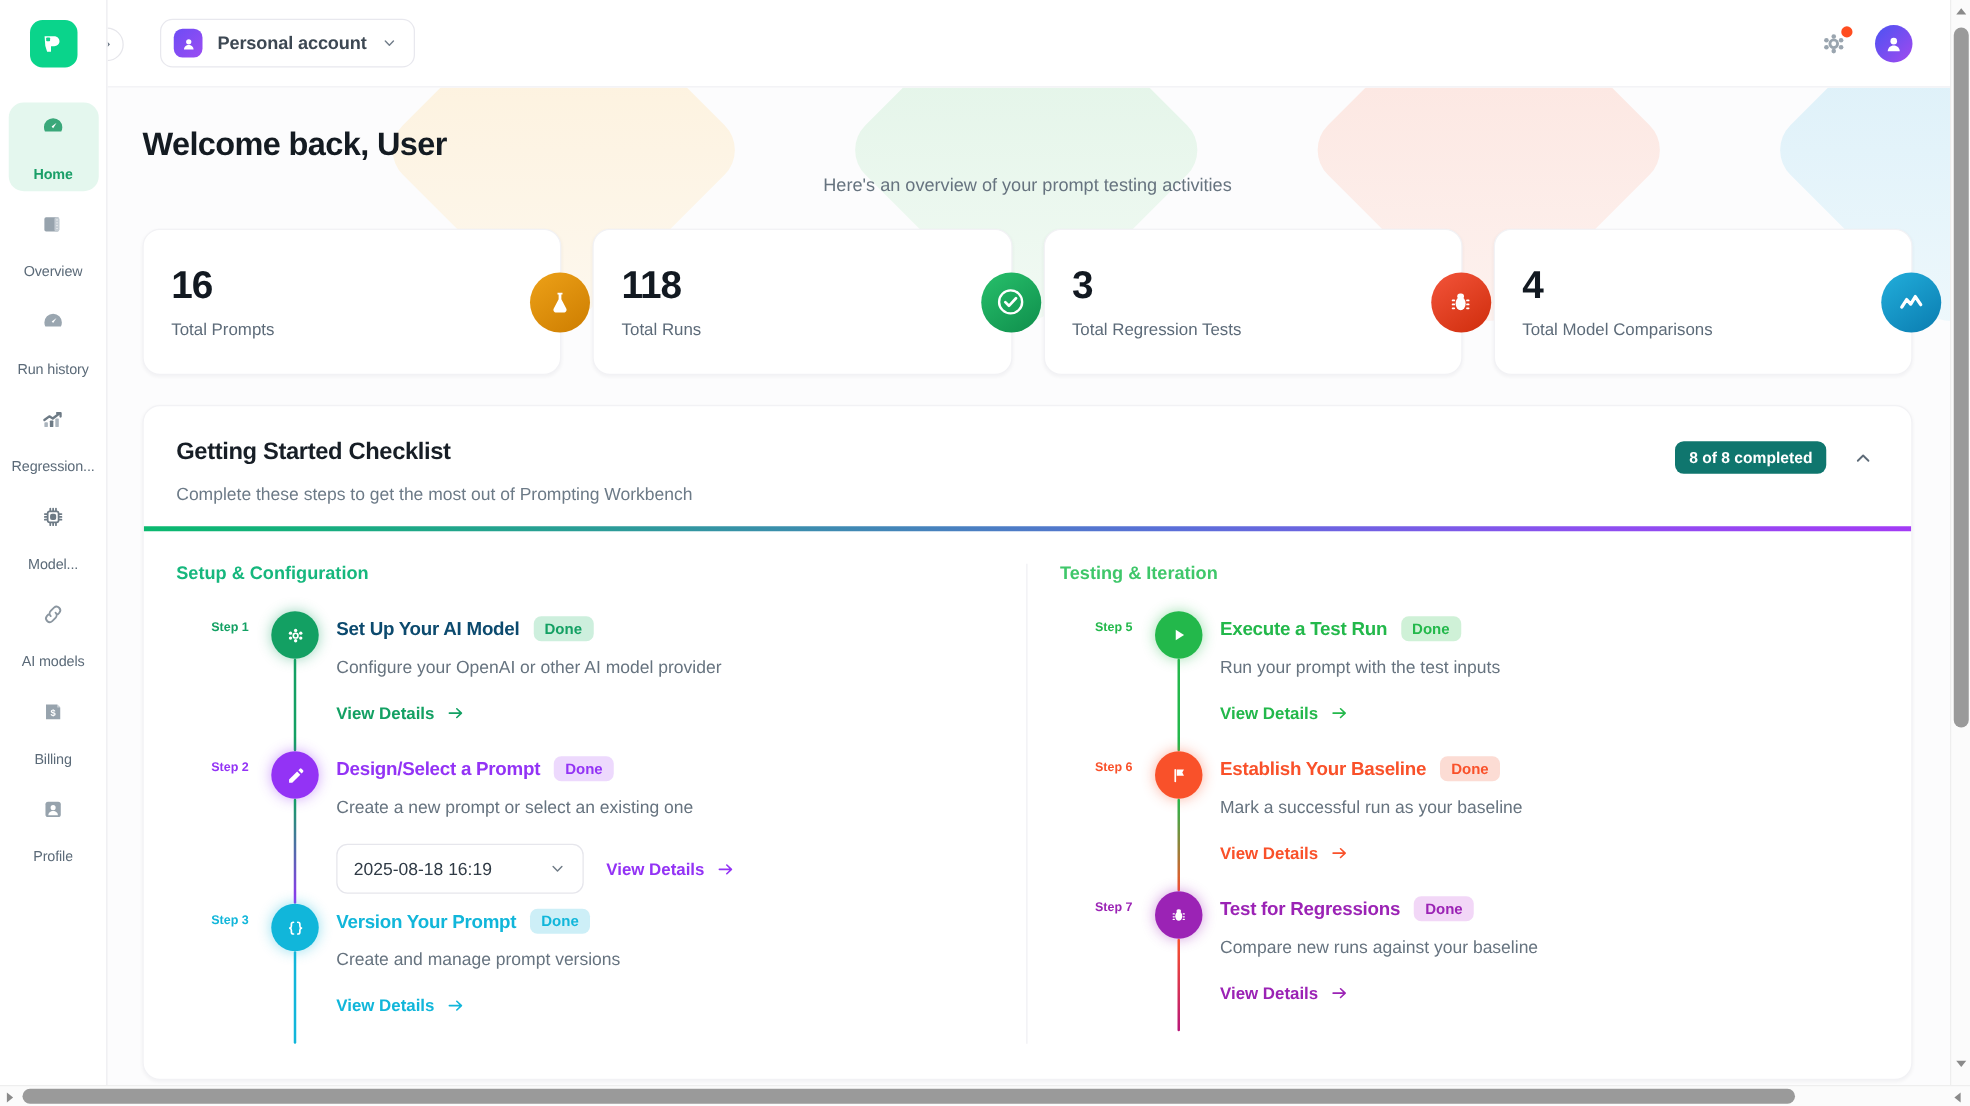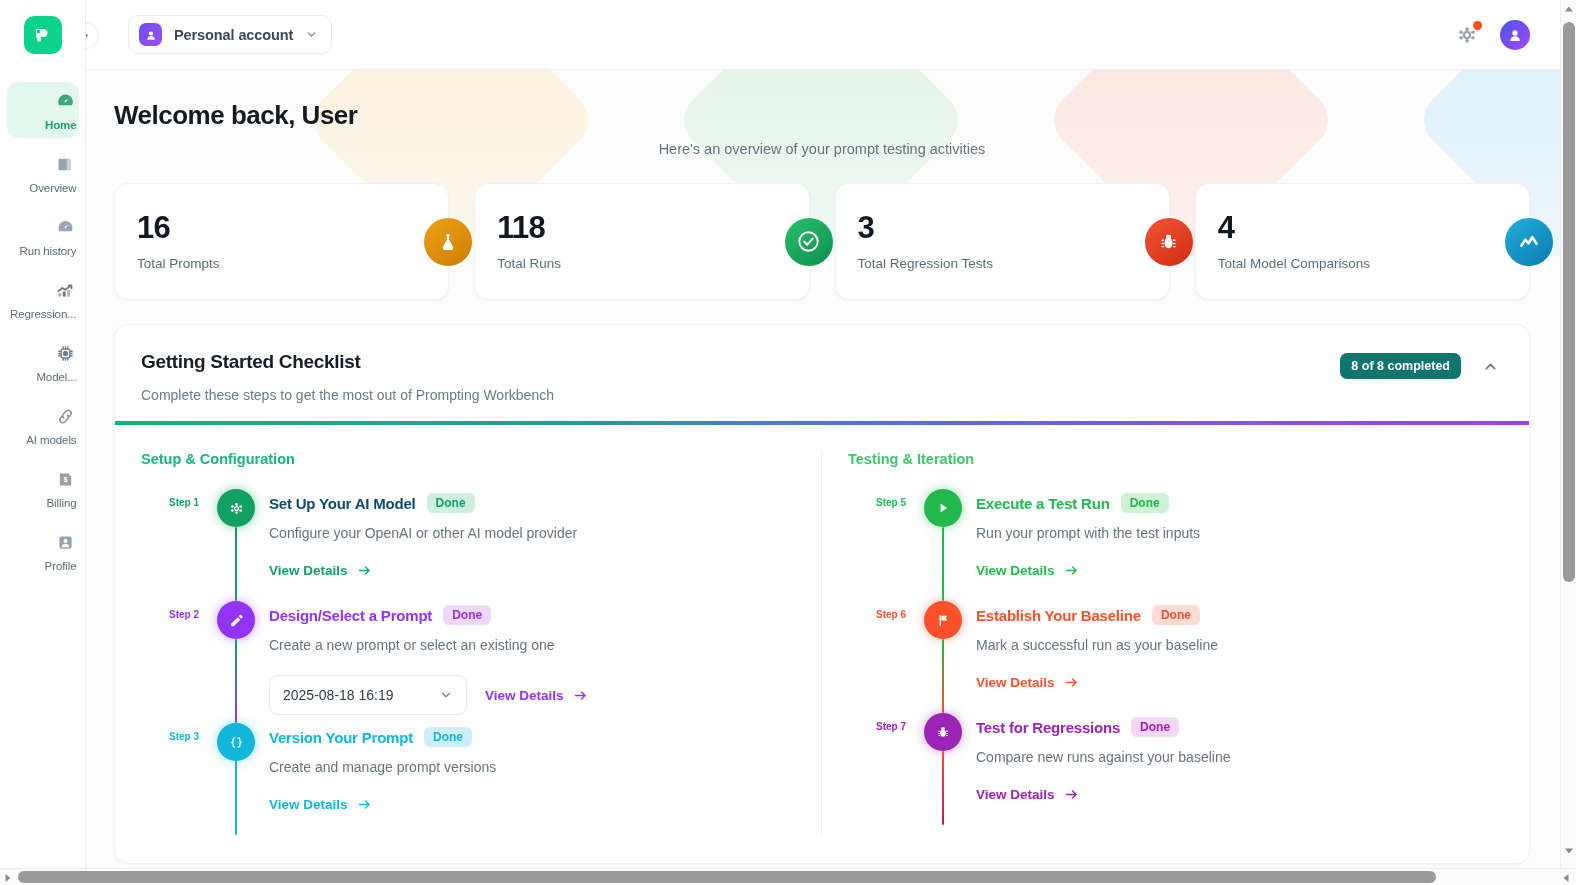--- a/index.html
+++ b/index.html
@@ -43,22 +43,22 @@
     display: flex; align-items: center; justify-content: center;
   }
   .nav-list { width: 100%; padding-top: 12px; }
   .nav-item {
     width: 72px;
     margin: 0 auto 7px auto;
     border-radius: 12px;
     padding: 8px 2px 7px 2px;
     display: flex;
     flex-direction: column;
-    align-items: flex-end;
-    gap: 7px;
+    align-items: center;
+    gap: 22px;
     cursor: pointer;
   }
   .nav-item.active { background: #e4f7ee; }
   .nav-ico { width: 22px; height: 22px; display: flex; align-items: center; justify-content: center; }
   .nav-label {
     font-size: 11.5px;
     color: #5b6a78;
     letter-spacing: -0.1px;
     white-space: nowrap;
     max-width: 70px;

